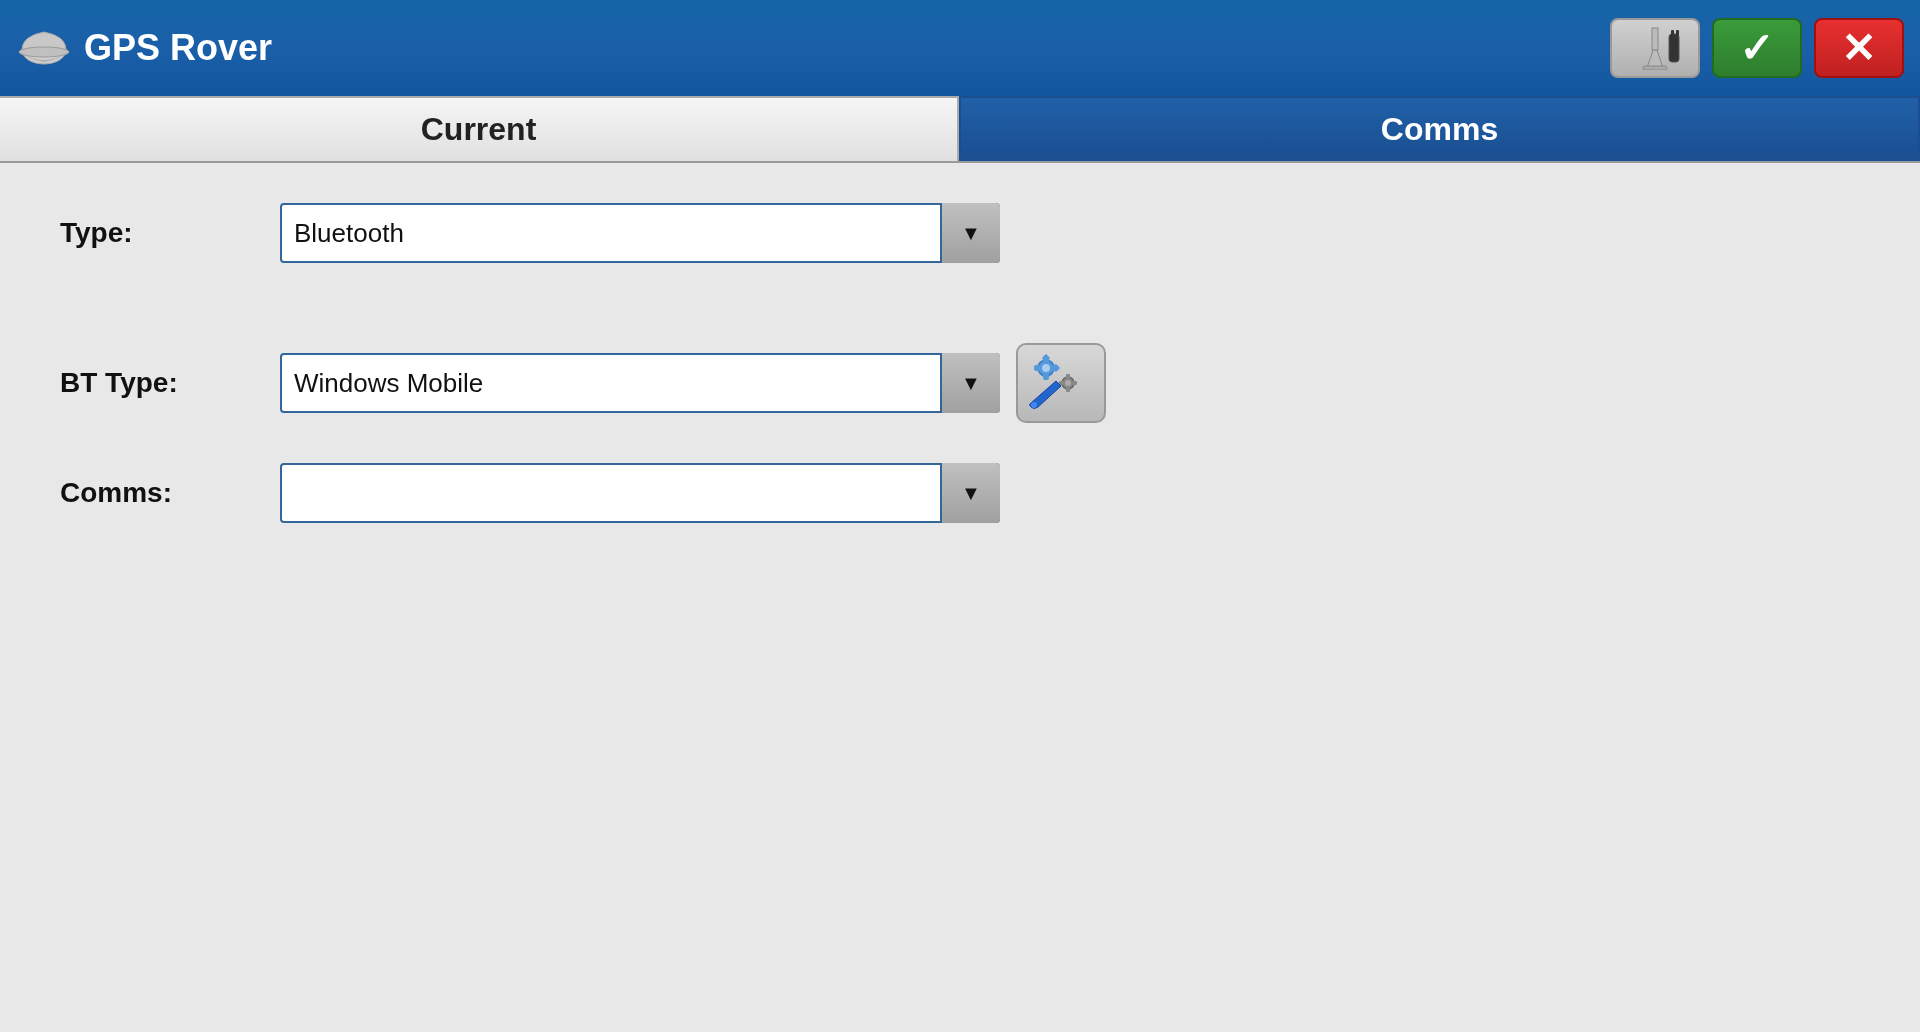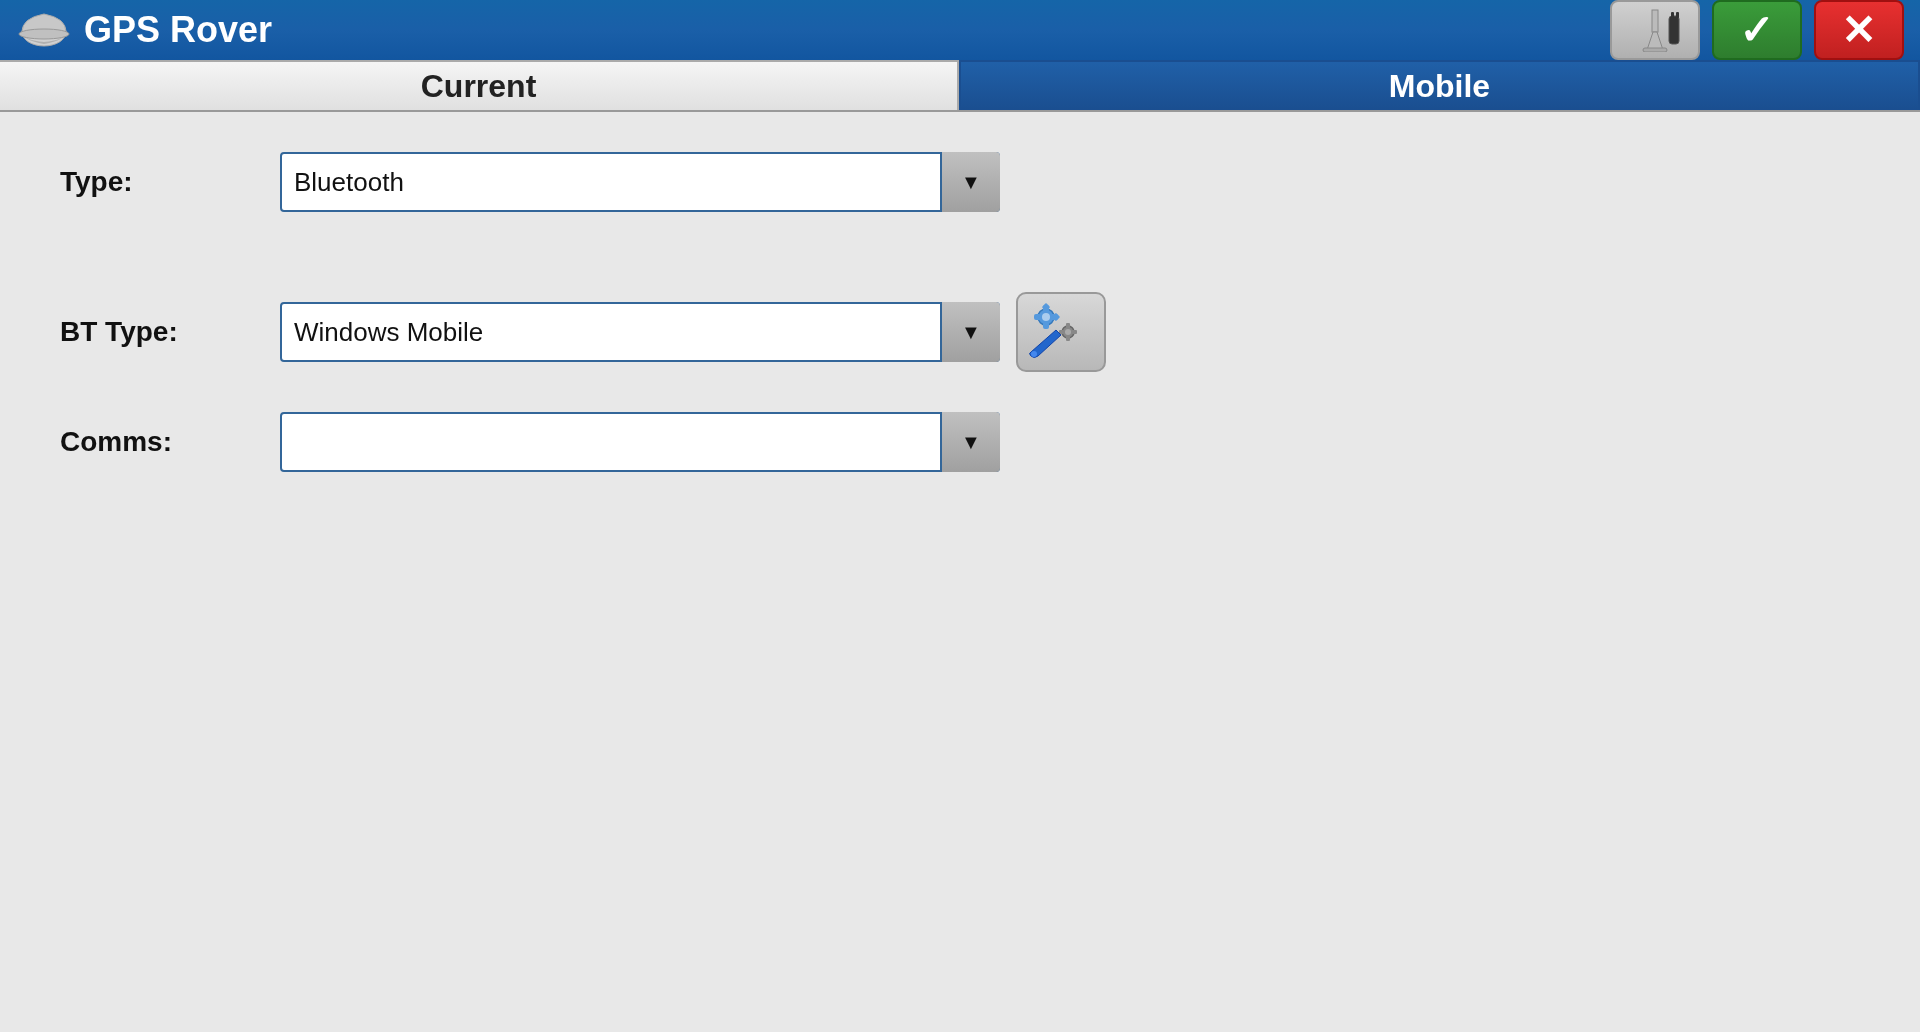--- a/index.html
+++ b/index.html
@@ -7,21 +7,21 @@
       width: 1920px;
       height: 1032px;
       font-family: 'Segoe UI', Arial, sans-serif;
       background: #e8e8e8;
       overflow: hidden;
     }
 
     
     .header {
       background: linear-gradient(180deg, #1565a8 0%, #1a5fa8 50%, #1256a0 100%);
-      height: 60px;
+      height: 96px;
       display: flex;
       align-items: center;
       padding: 12px 16px;
       gap: 12px;
     }
     .header-logo {
       width: 56px;
       height: 56px;
     }
     .header-title {
@@ -63,21 +63,21 @@
       align-items: center;
       justify-content: center;
       cursor: pointer;
     }
 
     
     .tabs {
       display: flex;
       background: #fef9c3;
       border-bottom: 2px solid #999;
-      height: 52px;
+      height: 67px;
     }
     .tab {
       flex: 1;
       display: flex;
       align-items: center;
       justify-content: center;
       font-size: 32px;
       font-weight: bold;
       cursor: pointer;
       border: 2px solid #aaa;
@@ -211,21 +211,21 @@
   <div class="header-btn-cancel">
     <span class="x-mark">✕</span>
   </div>
 </div>
 
 <div class="tabs">
   <div class="tab">
     <span>Current</span>
   </div>
   <div class="tab active">
-    <span>Mobile</span>
+    <span>Comms</span>
   </div>
 </div>
 
 <div class="content">
 
   <div class="form-row">
     <span class="form-label">Type:</span>
     <div class="form-select-wrapper">
       <select class="form-select">
         <option value="Bluetooth" selected="">Bluetooth</option>

